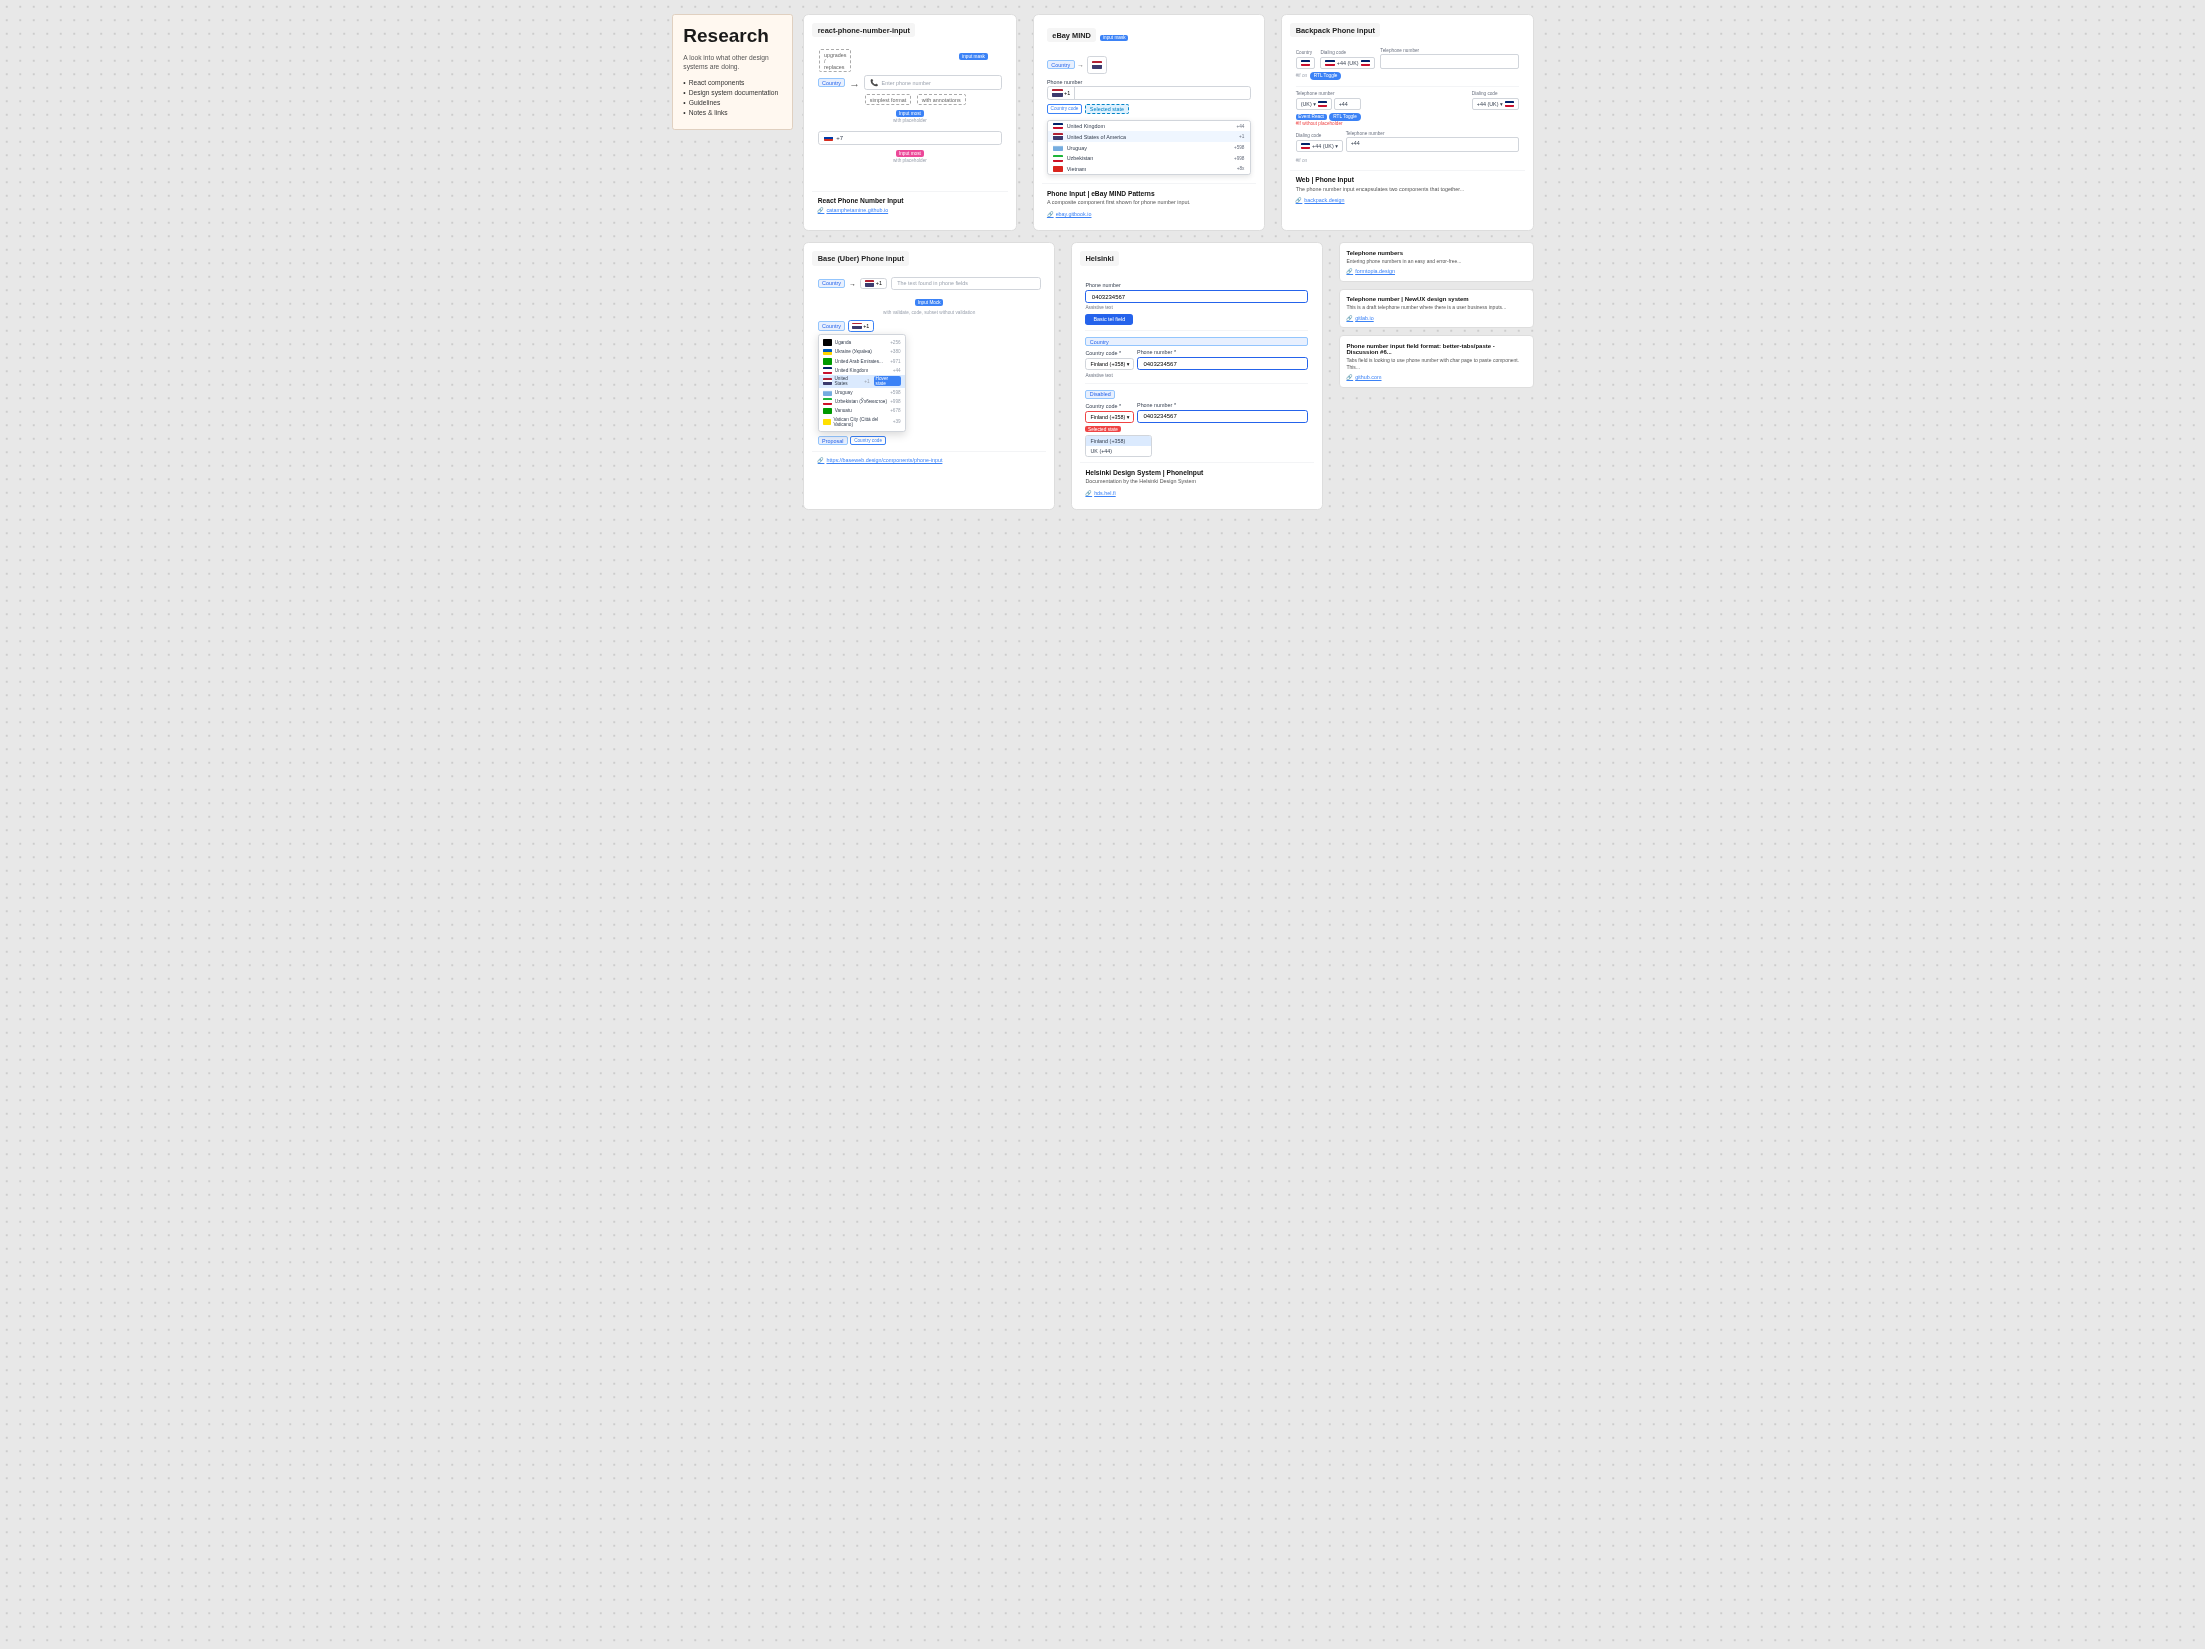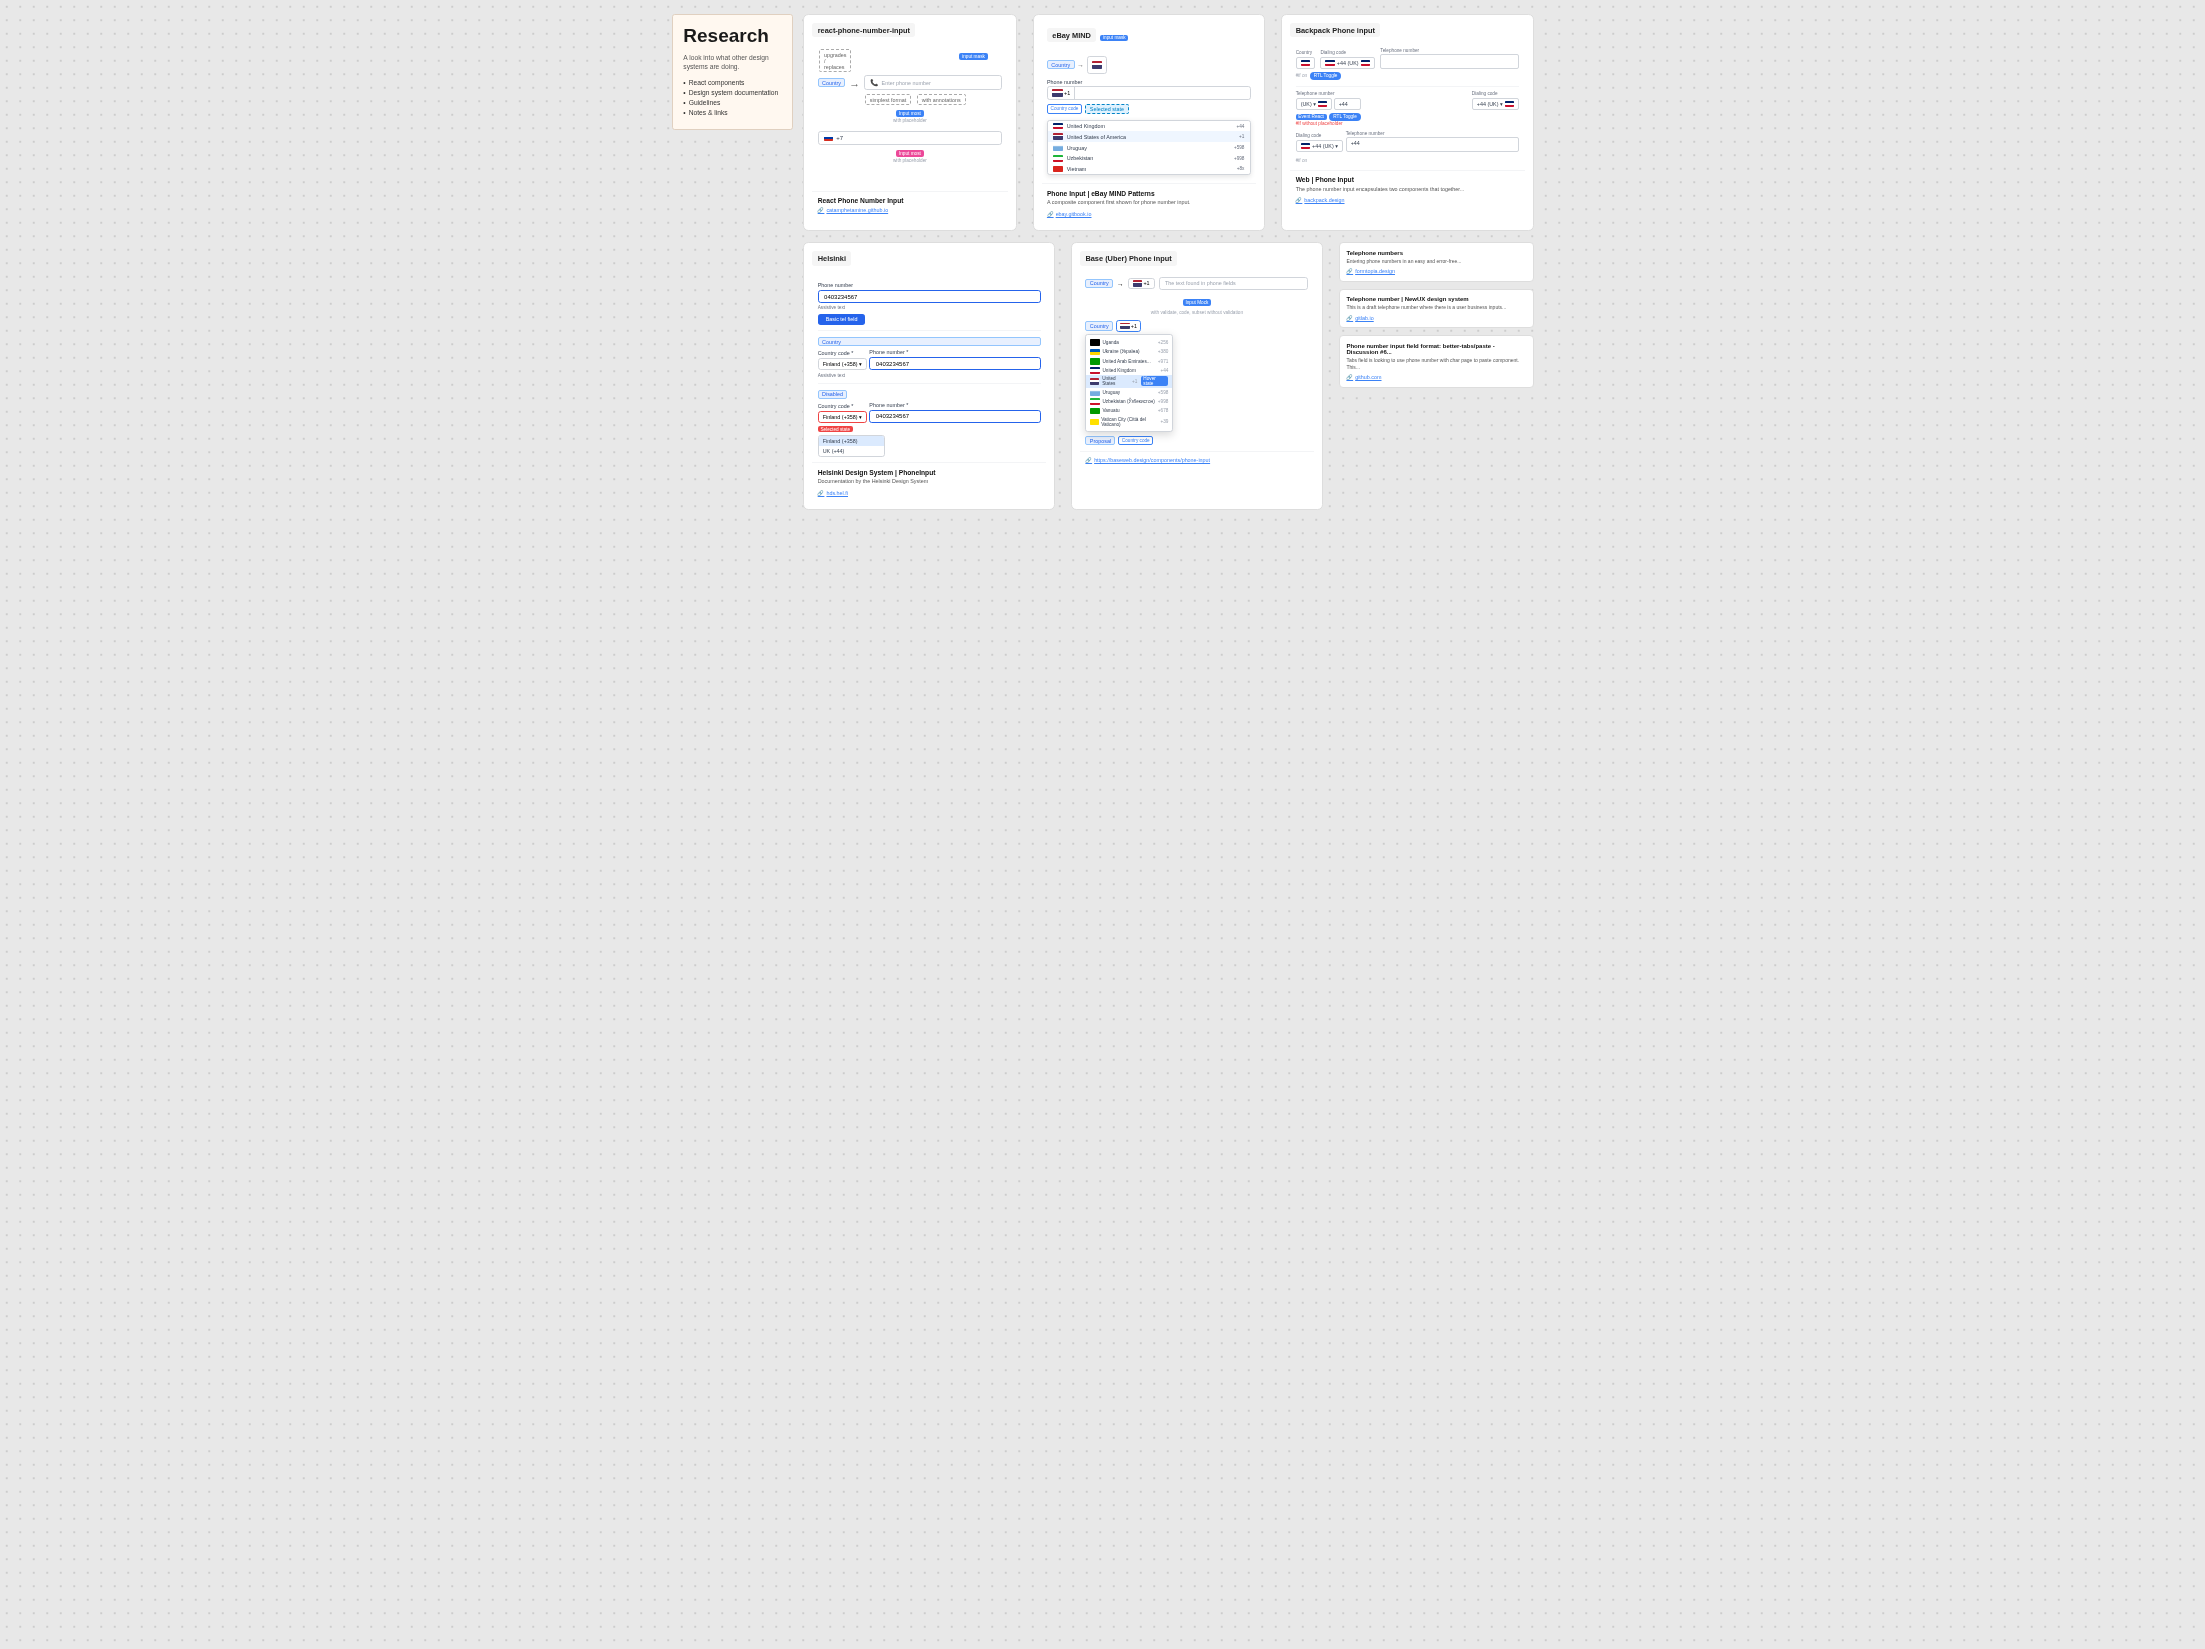--- a/index.html
+++ b/index.html
@@ -551,20 +551,110 @@
             <span>🔗</span>
             <span>backpack.design</span>
           </div>
         </div>
       </div>
 
     </div>
 
     <div class="cards-row">
 
+      <div class="card card-large" style="flex:1.2; min-width:148px;">
+        <div class="card-title-bar">Base (Uber) Phone input</div>
+        <div style="padding:5.4px;">
+
+          <div style="display:flex; align-items:center; gap:4px; margin-bottom:4px;">
+            <div class="blue-label">Country</div>
+            <span style="font-size:6.7px;">→</span>
+            <div style="display:flex; align-items:center; gap:1.3px; border:0.7px solid #d1d5db; border-radius:2.7px; padding:1.3px 4px; background:white;">
+              <div class="flag-circle flag-us" style="width:9.4px;height:6.7px;"></div>
+              <span style="font-size:5.4px;">+1</span>
+            </div>
+            <div style="flex:1; border:0.7px solid #d1d5db; border-radius:2.7px; padding:2.7px 5.4px; background:white; font-size:5.4px; color:#9ca3af;">The text found in phone fields</div>
+          </div>
+
+          <div style="text-align:center; margin-bottom:4px;">
+            <span class="badge">Input Mock</span>
+          </div>
+          <div style="font-size:4.7px; color:#9ca3af; text-align:center; margin-bottom:5.4px;">with validate, code, subset without validation</div>
+
+          <div style="display:flex; gap:2.7px; margin-bottom:2.7px; align-items:center;">
+            <div class="blue-label">Country</div>
+            <div style="display:flex; align-items:center; gap:1.3px; border:1.3px solid #3b82f6; border-radius:2.7px; padding:1.3px 3.4px; background:white;">
+              <div class="flag-circle flag-us" style="width:9.4px;height:6.7px;"></div>
+              <span style="font-size:5.4px;">+1</span>
+            </div>
+          </div>
+
+          <div class="country-dropdown-uber">
+            <div class="uber-row">
+              <div class="flag-circle flag-ug" style="width:9.4px;height:6.7px;"></div>
+              <span>Uganda</span>
+              <span class="code">+256</span>
+            </div>
+            <div class="uber-row">
+              <div class="flag-circle flag-ua" style="width:9.4px;height:6.7px;"></div>
+              <span style="font-size:4.7px;">Ukraine (Україна)</span>
+              <span class="code">+380</span>
+            </div>
+            <div class="uber-row">
+              <div class="flag-circle" style="width:9.4px;height:6.7px;background:#009900;"></div>
+              <span style="font-size:4.7px;">United Arab Emirates...</span>
+              <span class="code">+971</span>
+            </div>
+            <div class="uber-row">
+              <div class="flag-circle flag-gb" style="width:9.4px;height:6.7px;"></div>
+              <span>United Kingdom</span>
+              <span class="code">+44</span>
+            </div>
+            <div class="uber-row highlighted">
+              <div class="flag-circle flag-us" style="width:9.4px;height:6.7px;"></div>
+              <span>United States</span>
+              <span class="code">+1</span>
+              <span style="margin-left:1.3px; background:#3b82f6; color:white; border-radius:2px; padding:0 2px; font-size:4.7px;">Hover state</span>
+            </div>
+            <div class="uber-row">
+              <div class="flag-circle flag-uy" style="width:9.4px;height:6.7px;"></div>
+              <span>Uruguay</span>
+              <span class="code">+598</span>
+            </div>
+            <div class="uber-row">
+              <div class="flag-circle flag-uz" style="width:9.4px;height:6.7px;"></div>
+              <span style="font-size:4.7px;">Uzbekistan (Ўзбекистон)</span>
+              <span class="code">+998</span>
+            </div>
+            <div class="uber-row">
+              <div class="flag-circle" style="width:9.4px;height:6.7px;background:#009900;"></div>
+              <span>Vanuatu</span>
+              <span class="code">+678</span>
+            </div>
+            <div class="uber-row">
+              <div class="flag-circle" style="width:9.4px;height:6.7px;background:#FFE000;"></div>
+              <span style="font-size:4.7px;">Vatican City (Città del Vaticano)</span>
+              <span class="code">+39</span>
+            </div>
+          </div>
+
+          <div style="margin-top:4px; display:flex; gap:2.7px;">
+            <div class="blue-label">Proposal</div>
+            <span class="badge-outline">Country code</span>
+          </div>
+        </div>
+        
+        <div style="padding:5.4px; border-top:0.7px solid #f3f4f6;">
+          <div class="link-url">
+            <span>🔗</span>
+            <span>https://baseweb.design/components/phone-input</span>
+          </div>
+        </div>
+      </div>
+
       <div class="card card-large" style="flex:1.2;">
         <div class="card-title-bar">Helsinki</div>
         <div style="padding:5.4px;">
 
           <div class="helsinki-phone-group">
             <div class="helsinki-label">Phone number</div>
             <input class="helsinki-input" type="text" style="width: 100%; display: block;" value="0403234567">
             <div class="helsinki-helper">Assistive text</div>
             <button class="helsinki-btn">Basic tel field</button>
           </div>
@@ -622,110 +712,20 @@
         <div style="padding:5.4px; border-top:0.7px solid #f3f4f6;">
           <div class="link-card-title">Helsinki Design System | PhoneInput</div>
           <div class="link-card-desc">Documentation by the Helsinki Design System</div>
           <div class="link-url">
             <span>🔗</span>
             <span>hds.hel.fi</span>
           </div>
         </div>
       </div>
 
-      <div class="card card-large" style="flex:1.2; min-width:148px;">
-        <div class="card-title-bar">Base (Uber) Phone input</div>
-        <div style="padding:5.4px;">
-
-          <div style="display:flex; align-items:center; gap:4px; margin-bottom:4px;">
-            <div class="blue-label">Country</div>
-            <span style="font-size:6.7px;">→</span>
-            <div style="display:flex; align-items:center; gap:1.3px; border:0.7px solid #d1d5db; border-radius:2.7px; padding:1.3px 4px; background:white;">
-              <div class="flag-circle flag-us" style="width:9.4px;height:6.7px;"></div>
-              <span style="font-size:5.4px;">+1</span>
-            </div>
-            <div style="flex:1; border:0.7px solid #d1d5db; border-radius:2.7px; padding:2.7px 5.4px; background:white; font-size:5.4px; color:#9ca3af;">The text found in phone fields</div>
-          </div>
-
-          <div style="text-align:center; margin-bottom:4px;">
-            <span class="badge">Input Mock</span>
-          </div>
-          <div style="font-size:4.7px; color:#9ca3af; text-align:center; margin-bottom:5.4px;">with validate, code, subset without validation</div>
-
-          <div style="display:flex; gap:2.7px; margin-bottom:2.7px; align-items:center;">
-            <div class="blue-label">Country</div>
-            <div style="display:flex; align-items:center; gap:1.3px; border:1.3px solid #3b82f6; border-radius:2.7px; padding:1.3px 3.4px; background:white;">
-              <div class="flag-circle flag-us" style="width:9.4px;height:6.7px;"></div>
-              <span style="font-size:5.4px;">+1</span>
-            </div>
-          </div>
-
-          <div class="country-dropdown-uber">
-            <div class="uber-row">
-              <div class="flag-circle flag-ug" style="width:9.4px;height:6.7px;"></div>
-              <span>Uganda</span>
-              <span class="code">+256</span>
-            </div>
-            <div class="uber-row">
-              <div class="flag-circle flag-ua" style="width:9.4px;height:6.7px;"></div>
-              <span style="font-size:4.7px;">Ukraine (Україна)</span>
-              <span class="code">+380</span>
-            </div>
-            <div class="uber-row">
-              <div class="flag-circle" style="width:9.4px;height:6.7px;background:#009900;"></div>
-              <span style="font-size:4.7px;">United Arab Emirates...</span>
-              <span class="code">+971</span>
-            </div>
-            <div class="uber-row">
-              <div class="flag-circle flag-gb" style="width:9.4px;height:6.7px;"></div>
-              <span>United Kingdom</span>
-              <span class="code">+44</span>
-            </div>
-            <div class="uber-row highlighted">
-              <div class="flag-circle flag-us" style="width:9.4px;height:6.7px;"></div>
-              <span>United States</span>
-              <span class="code">+1</span>
-              <span style="margin-left:1.3px; background:#3b82f6; color:white; border-radius:2px; padding:0 2px; font-size:4.7px;">Hover state</span>
-            </div>
-            <div class="uber-row">
-              <div class="flag-circle flag-uy" style="width:9.4px;height:6.7px;"></div>
-              <span>Uruguay</span>
-              <span class="code">+598</span>
-            </div>
-            <div class="uber-row">
-              <div class="flag-circle flag-uz" style="width:9.4px;height:6.7px;"></div>
-              <span style="font-size:4.7px;">Uzbekistan (Ўзбекистон)</span>
-              <span class="code">+998</span>
-            </div>
-            <div class="uber-row">
-              <div class="flag-circle" style="width:9.4px;height:6.7px;background:#009900;"></div>
-              <span>Vanuatu</span>
-              <span class="code">+678</span>
-            </div>
-            <div class="uber-row">
-              <div class="flag-circle" style="width:9.4px;height:6.7px;background:#FFE000;"></div>
-              <span style="font-size:4.7px;">Vatican City (Città del Vaticano)</span>
-              <span class="code">+39</span>
-            </div>
-          </div>
-
-          <div style="margin-top:4px; display:flex; gap:2.7px;">
-            <div class="blue-label">Proposal</div>
-            <span class="badge-outline">Country code</span>
-          </div>
-        </div>
-        
-        <div style="padding:5.4px; border-top:0.7px solid #f3f4f6;">
-          <div class="link-url">
-            <span>🔗</span>
-            <span>https://baseweb.design/components/phone-input</span>
-          </div>
-        </div>
-      </div>
-
       <div class="right-col-cards">
         <div class="small-link-card">
           <div class="small-link-card-title">Telephone numbers</div>
           <div class="small-link-card-desc">Entering phone numbers in an easy and error-free...</div>
           <div class="link-url">
             <span>🔗</span>
             <span>formtopia.design</span>
           </div>
         </div>
 

